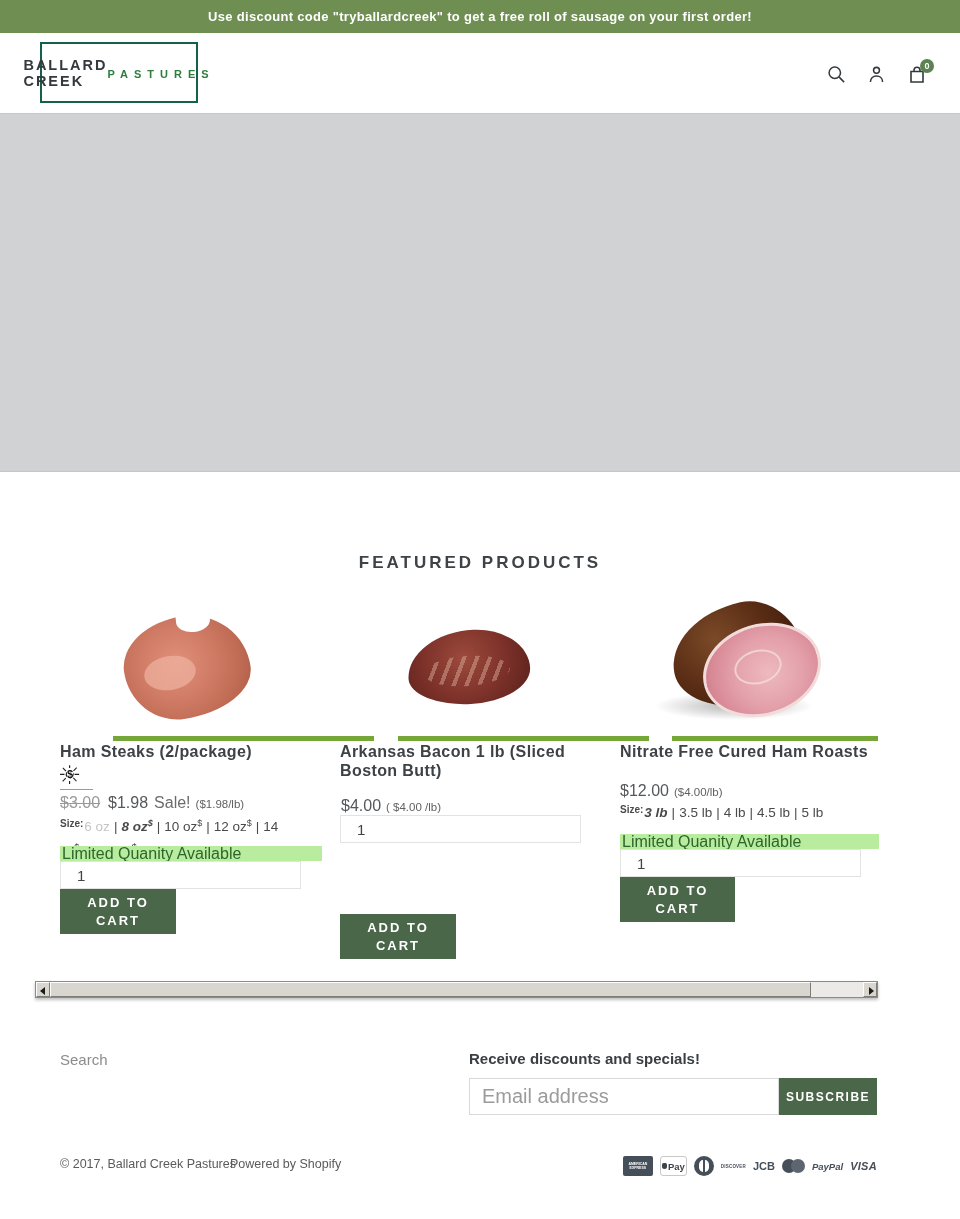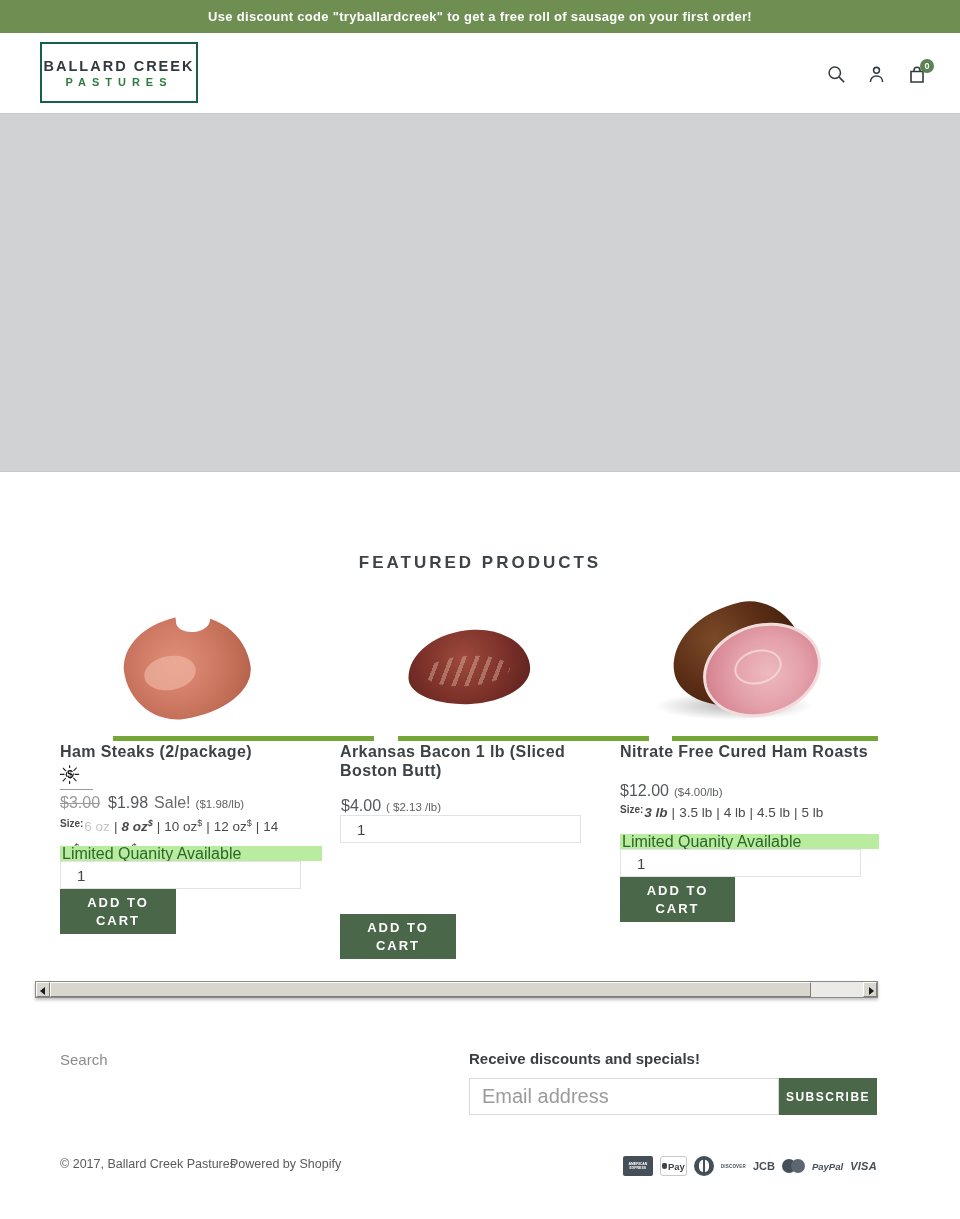--- a/index.html
+++ b/index.html
@@ -6,21 +6,21 @@
   #page{position:relative;width:960px;height:1219px;background:#fff;overflow:hidden;
         font-family:"Liberation Sans",sans-serif;color:#3f4449;}
   .abs{position:absolute;}
 
   
   .announce{left:0;top:0;width:960px;height:33px;background:#6e8e52;color:#fff;
             font-size:13px;font-weight:bold;letter-spacing:.3px;text-align:center;line-height:33px;}
 
   
   .logo-box{left:40px;top:42px;width:154px;height:57px;border:2px solid #14604a;background:#fff;
-            display:flex;flex-direction:column;align-items:center;justify-content:center;cursor:pointer;}
+            display:flex;flex-direction:row;align-items:center;justify-content:center;cursor:pointer;}
   .logo-l1{font-size:14.5px;font-weight:bold;letter-spacing:2px;color:#33393d;}
   .logo-l2{font-size:11px;font-weight:bold;letter-spacing:6px;color:#2e7d3e;margin-top:2px;}
   .main-nav{left:200px;right:200px;top:53px;text-align:center;}
   .nav-row{line-height:22px;}
   .nav-row a{display:inline-block;margin:0 9px;color:#565656;font-size:15px;text-decoration:none;cursor:pointer;}
   .hdr-icons{right:33px;top:62px;width:100px;height:26px;display:flex;justify-content:space-between;align-items:center;}
   .hicon{width:20px;height:20px;cursor:pointer;position:relative;}
   .hicon svg{display:block;}
   .cart-badge{position:absolute;top:-6px;right:-7px;width:14px;height:14px;border-radius:50%;
               background:#5a8253;color:#fff;font-size:9px;font-weight:bold;text-align:center;line-height:14px;}
@@ -233,21 +233,21 @@
   </div>
   <div class="abs sizes p1-sizes">
     <span class="size-label">Size:</span><span class="size unavail"><span>6 oz</span></span><span class="pipe">|</span><span class="size sel"><span>8 oz</span><sup>$</sup></span><span class="pipe">|</span><span class="size"><span>10 oz</span><sup>$</sup></span><span class="pipe">|</span><span class="size"><span>12 oz</span><sup>$</sup></span><span class="pipe">|</span><span class="size"><span>14 oz</span><sup>$</sup></span><span class="pipe">|</span><span class="size"><span>&gt;16 oz</span><sup>$</sup></span>
   </div>
   <div class="abs limited p1-limited">Limited Quanity Available</div>
   <input class="abs qty p1-qty" type="text" value="1" style="">
   <button class="abs atc p1-atc">ADD TO CART</button>
 
   <a class="abs ptitle p2-title">Arkansas Bacon 1 lb (Sliced Boston Butt)</a>
   <div class="abs price-row p2-price">
-    <span>$4.00</span><span class="unit">( $2.13 /lb)</span>
+    <span>$4.00</span><span class="unit">( $4.00 /lb)</span>
   </div>
   <input class="abs qty p2-qty" type="text" value="1" style="">
   <button class="abs atc p2-atc">ADD TO CART</button>
 
   <a class="abs ptitle p3-title">Nitrate Free Cured Ham Roasts</a>
   <div class="abs price-row p3-price">
     <span>$12.00</span><span class="unit">($4.00/lb)</span>
   </div>
   <div class="abs sizes p3-sizes">
     <span class="size-label">Size:</span><span class="size sel"><span>3 lb</span></span><span class="pipe">|</span><span class="size"><span>3.5 lb</span></span><span class="pipe">|</span><span class="size"><span>4 lb</span></span><span class="pipe">|</span><span class="size"><span>4.5 lb</span></span><span class="pipe">|</span><span class="size"><span>5 lb</span></span>

